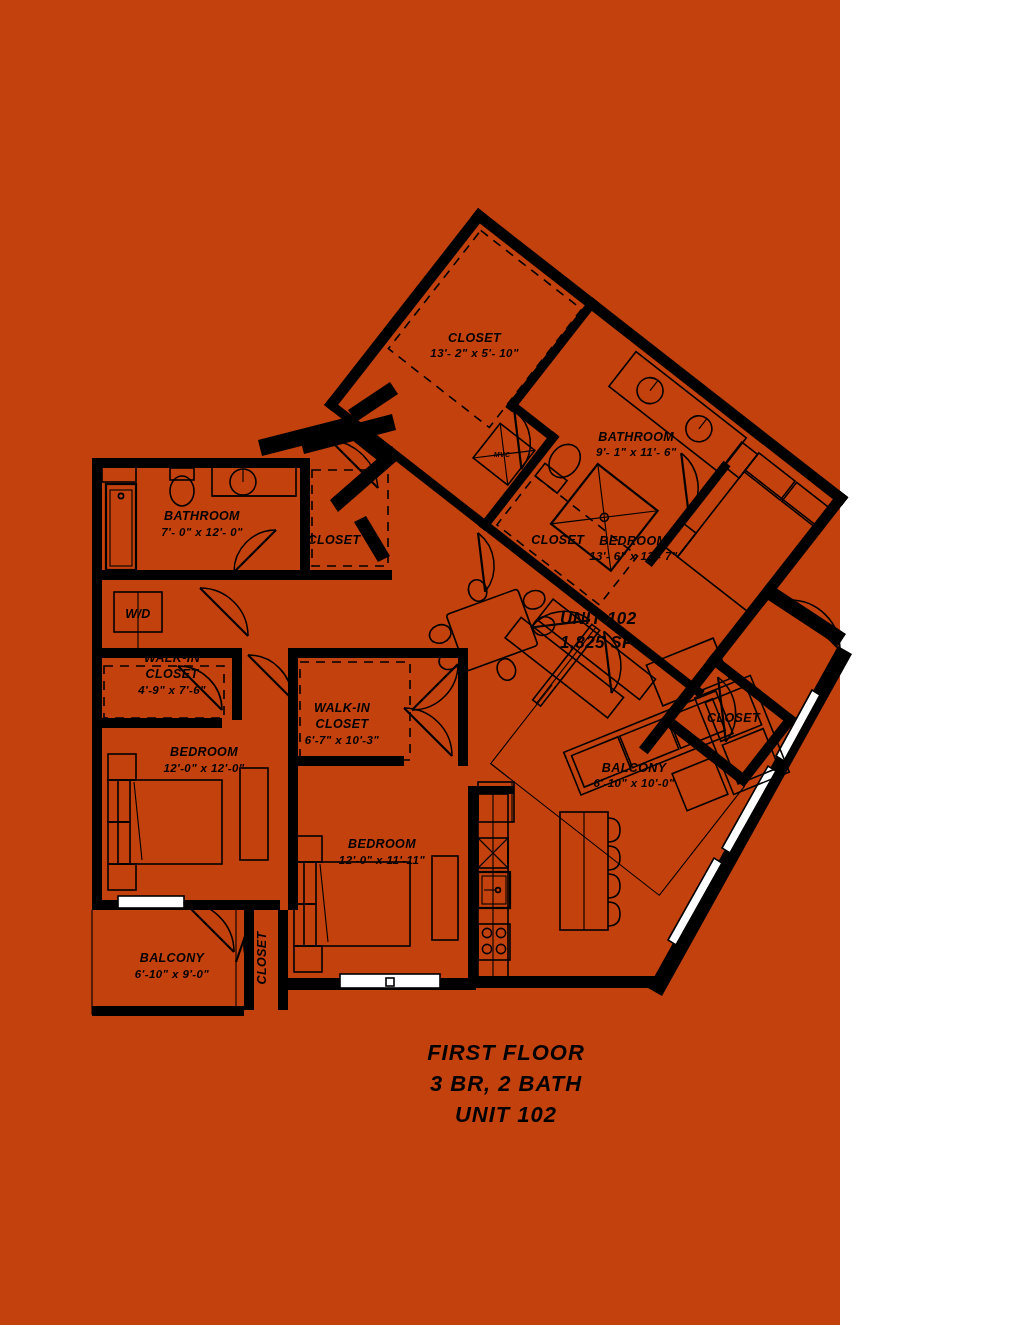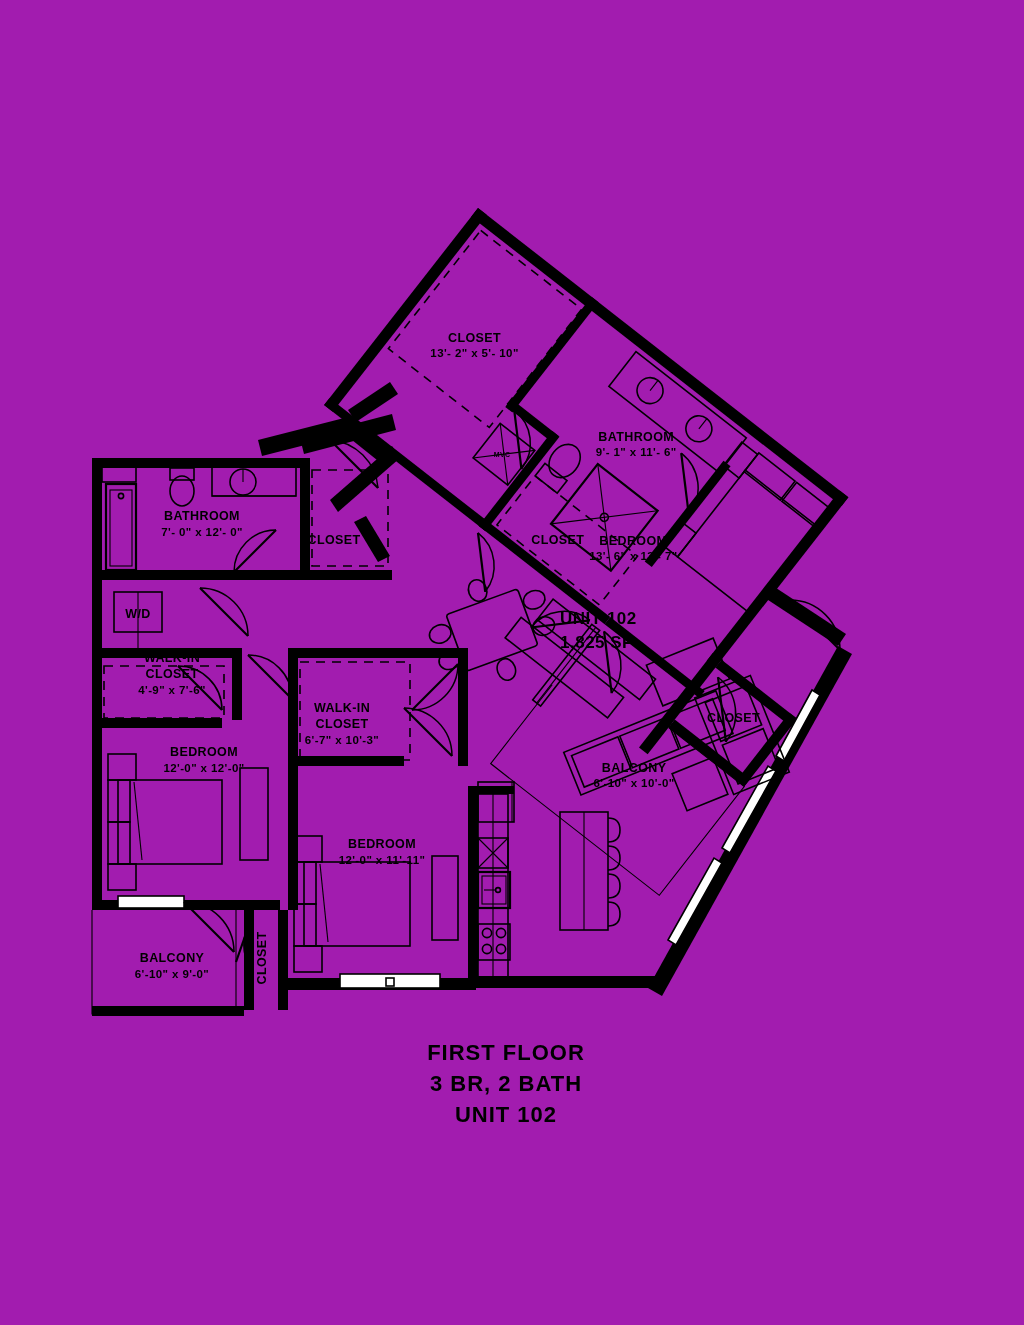--- a/index.html
+++ b/index.html
@@ -1,17 +1,17 @@
 <!DOCTYPE html>
 <html><head>
 <meta charset="utf-8">
 <style>
   html,body{margin:0;padding:0;background:#ffffff;}
   body{width:1024px;height:1325px;font-family:"Liberation Sans",sans-serif;overflow:hidden;}
-  #stage{position:relative;width:1024px;height:1325px;background:#a21caf;}
+  #stage{position:relative;width:840px;height:1325px;background:#c2410c;font-style:italic;}
   svg#plan{position:absolute;left:0;top:0;width:1024px;height:1325px;display:block;}
 
   .wall{fill:#000;stroke:none;}
   .thin{fill:none;stroke:#000;stroke-width:1.6;}
   .thin2{fill:none;stroke:#000;stroke-width:2.2;}
   .hair{fill:none;stroke:#000;stroke-width:1.1;}
   .dash{fill:none;stroke:#000;stroke-width:1.6;stroke-dasharray:9 7;}
   .fillw{fill:#fff;stroke:#000;stroke-width:1.6;}
   .swing{fill:none;stroke:#000;stroke-width:1.5;}
 

